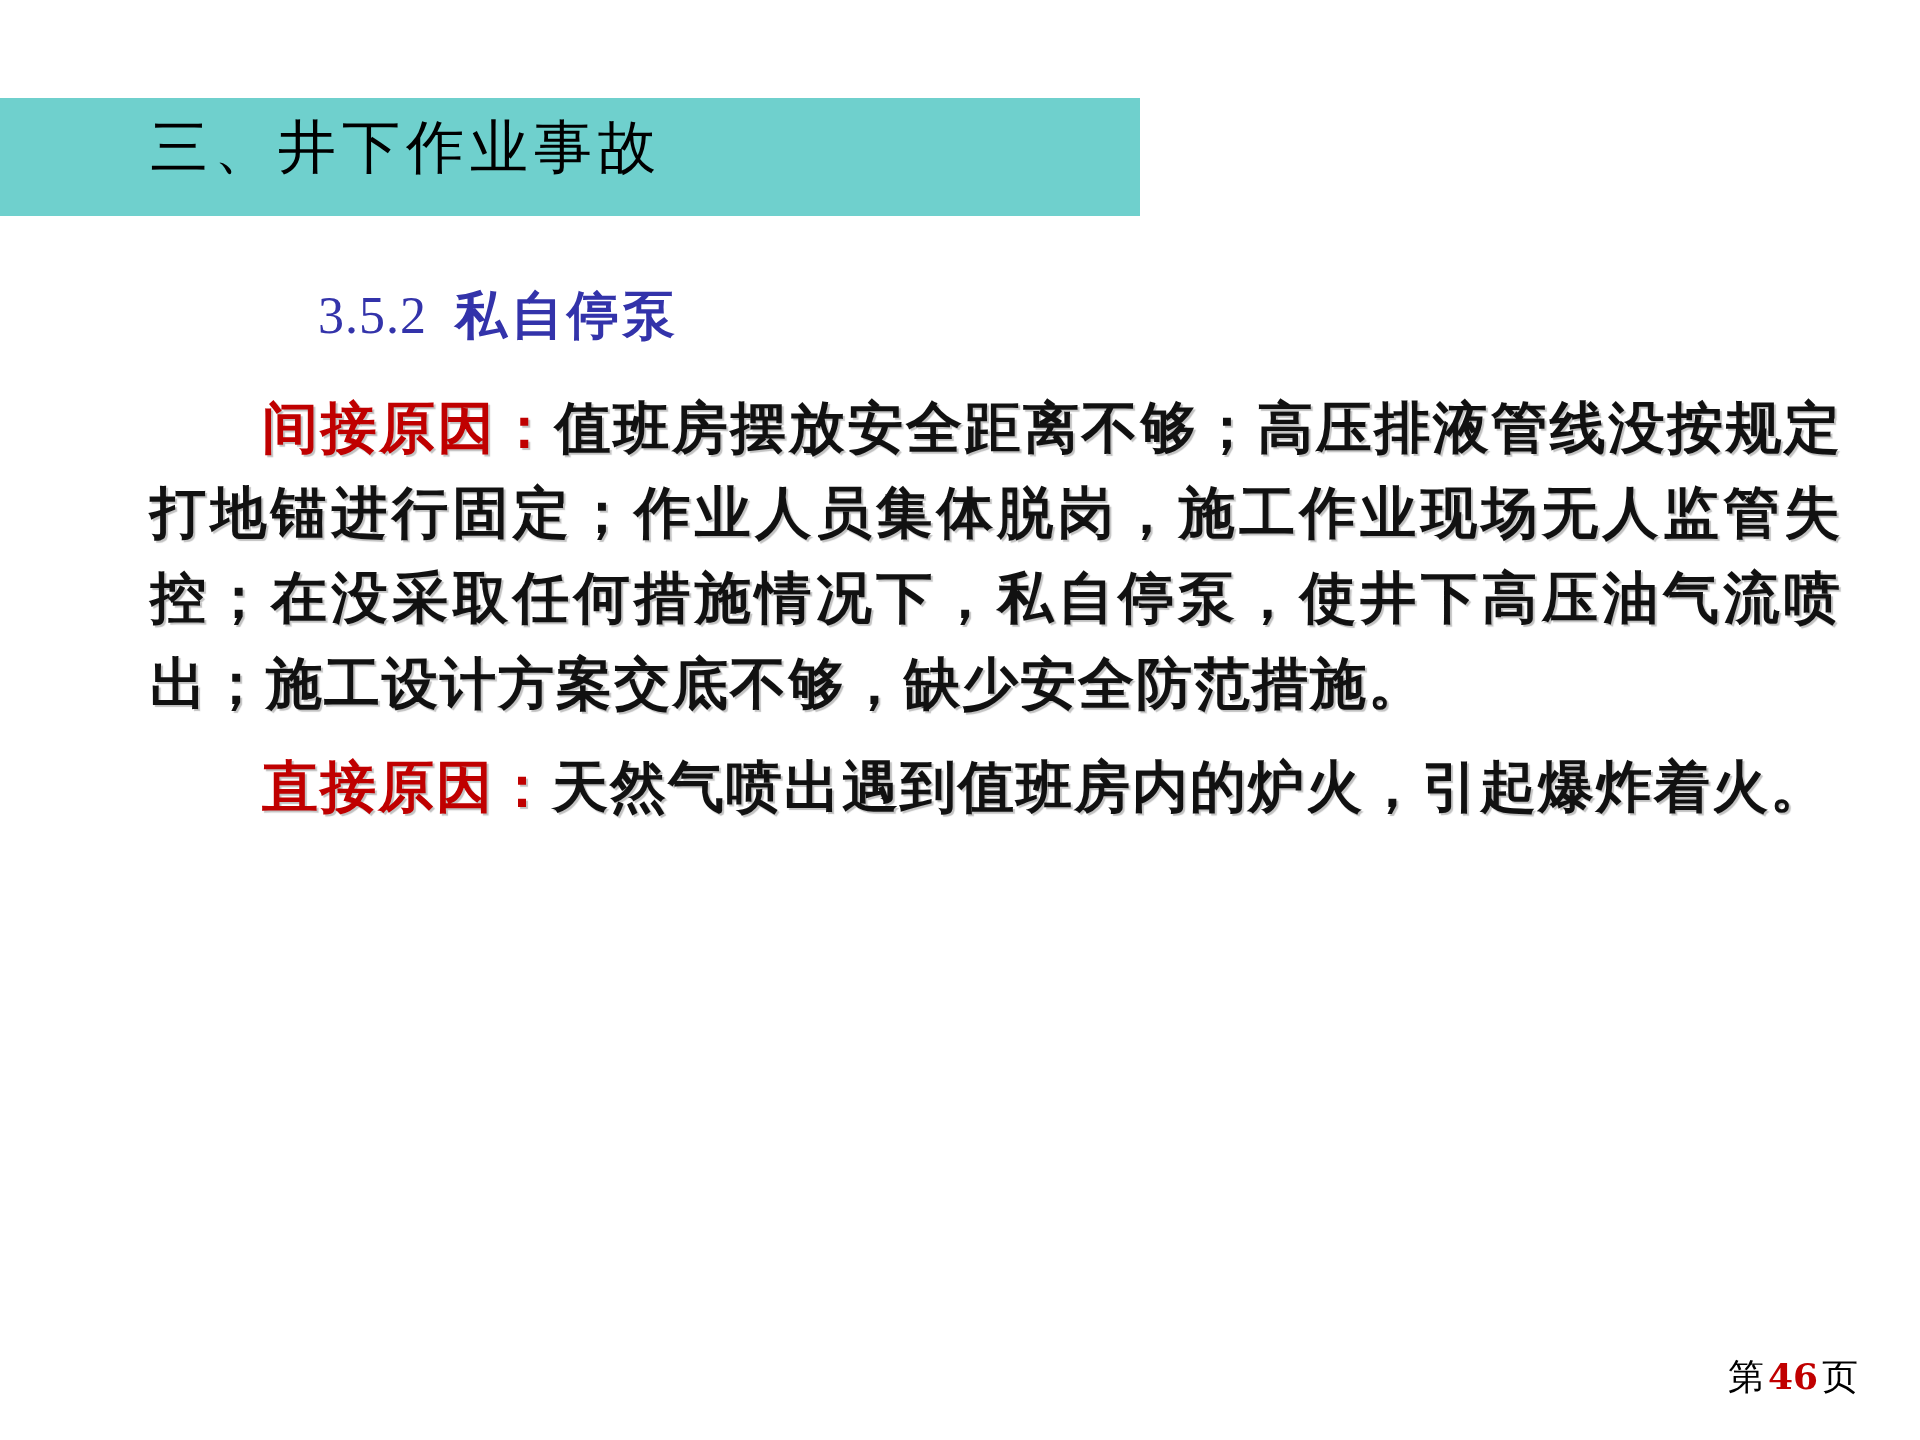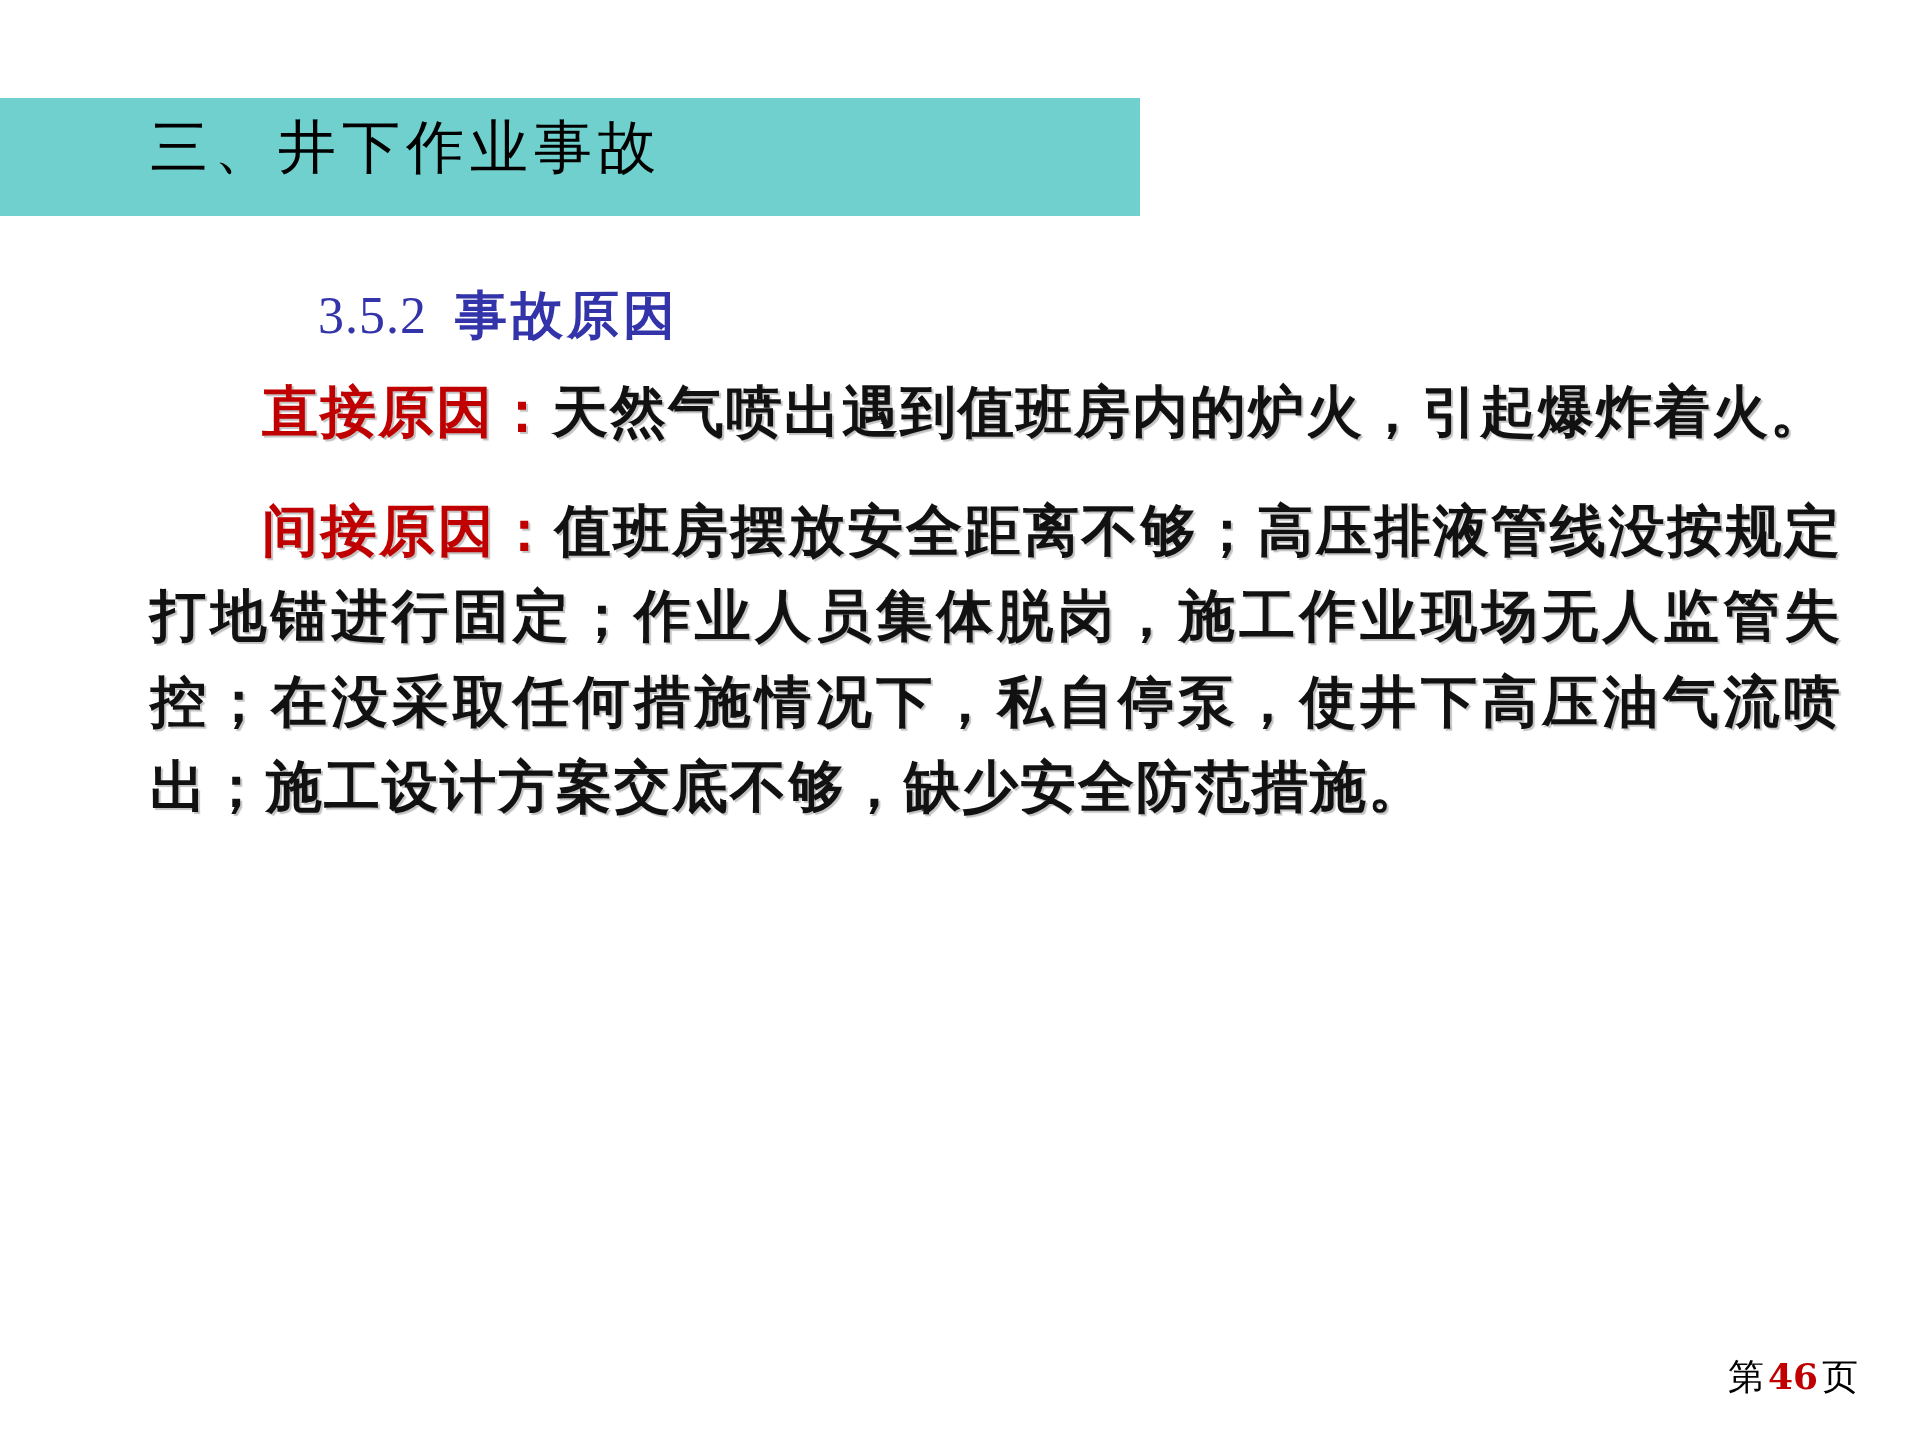--- a/index.html
+++ b/index.html
@@ -104,28 +104,28 @@
 </style>
 </head>
 <body>
 
 <div class="title-band"></div>
 <div class="title-text">三、井下作业事故</div>
 
 <div class="content">
 
   <div class="subhead">
-    <span class="num">3.5.2</span><span class="zh">事故原因</span>
+    <span class="num">3.5.2</span><span class="zh">私自停泵</span>
   </div>
+
+  <p class="para second">
+    <span class="lead">间接原因：</span><span>值班房摆放安全距离不够；高压排液管线没按规定打地锚进行固定；作业人员集体脱岗，施工作业现场无人监管失控；在没采取任何措施情况下，私自停泵，使井下高压油气流喷出；施工设计方案交底不够，缺少安全防范措施。</span>
+  </p>
 
   <p class="para first">
     <span class="lead">直接原因：</span><span>天然气喷出遇到值班房内的炉火，引起爆炸着火。</span>
-  </p>
-
-  <p class="para second">
-    <span class="lead">间接原因：</span><span>值班房摆放安全距离不够；高压排液管线没按规定打地锚进行固定；作业人员集体脱岗，施工作业现场无人监管失控；在没采取任何措施情况下，私自停泵，使井下高压油气流喷出；施工设计方案交底不够，缺少安全防范措施。</span>
   </p>
 
 </div>
 
 <div class="page-number">
   <span>第</span><span class="n">46</span><span>页</span>
 </div>
 
 </body></html>

